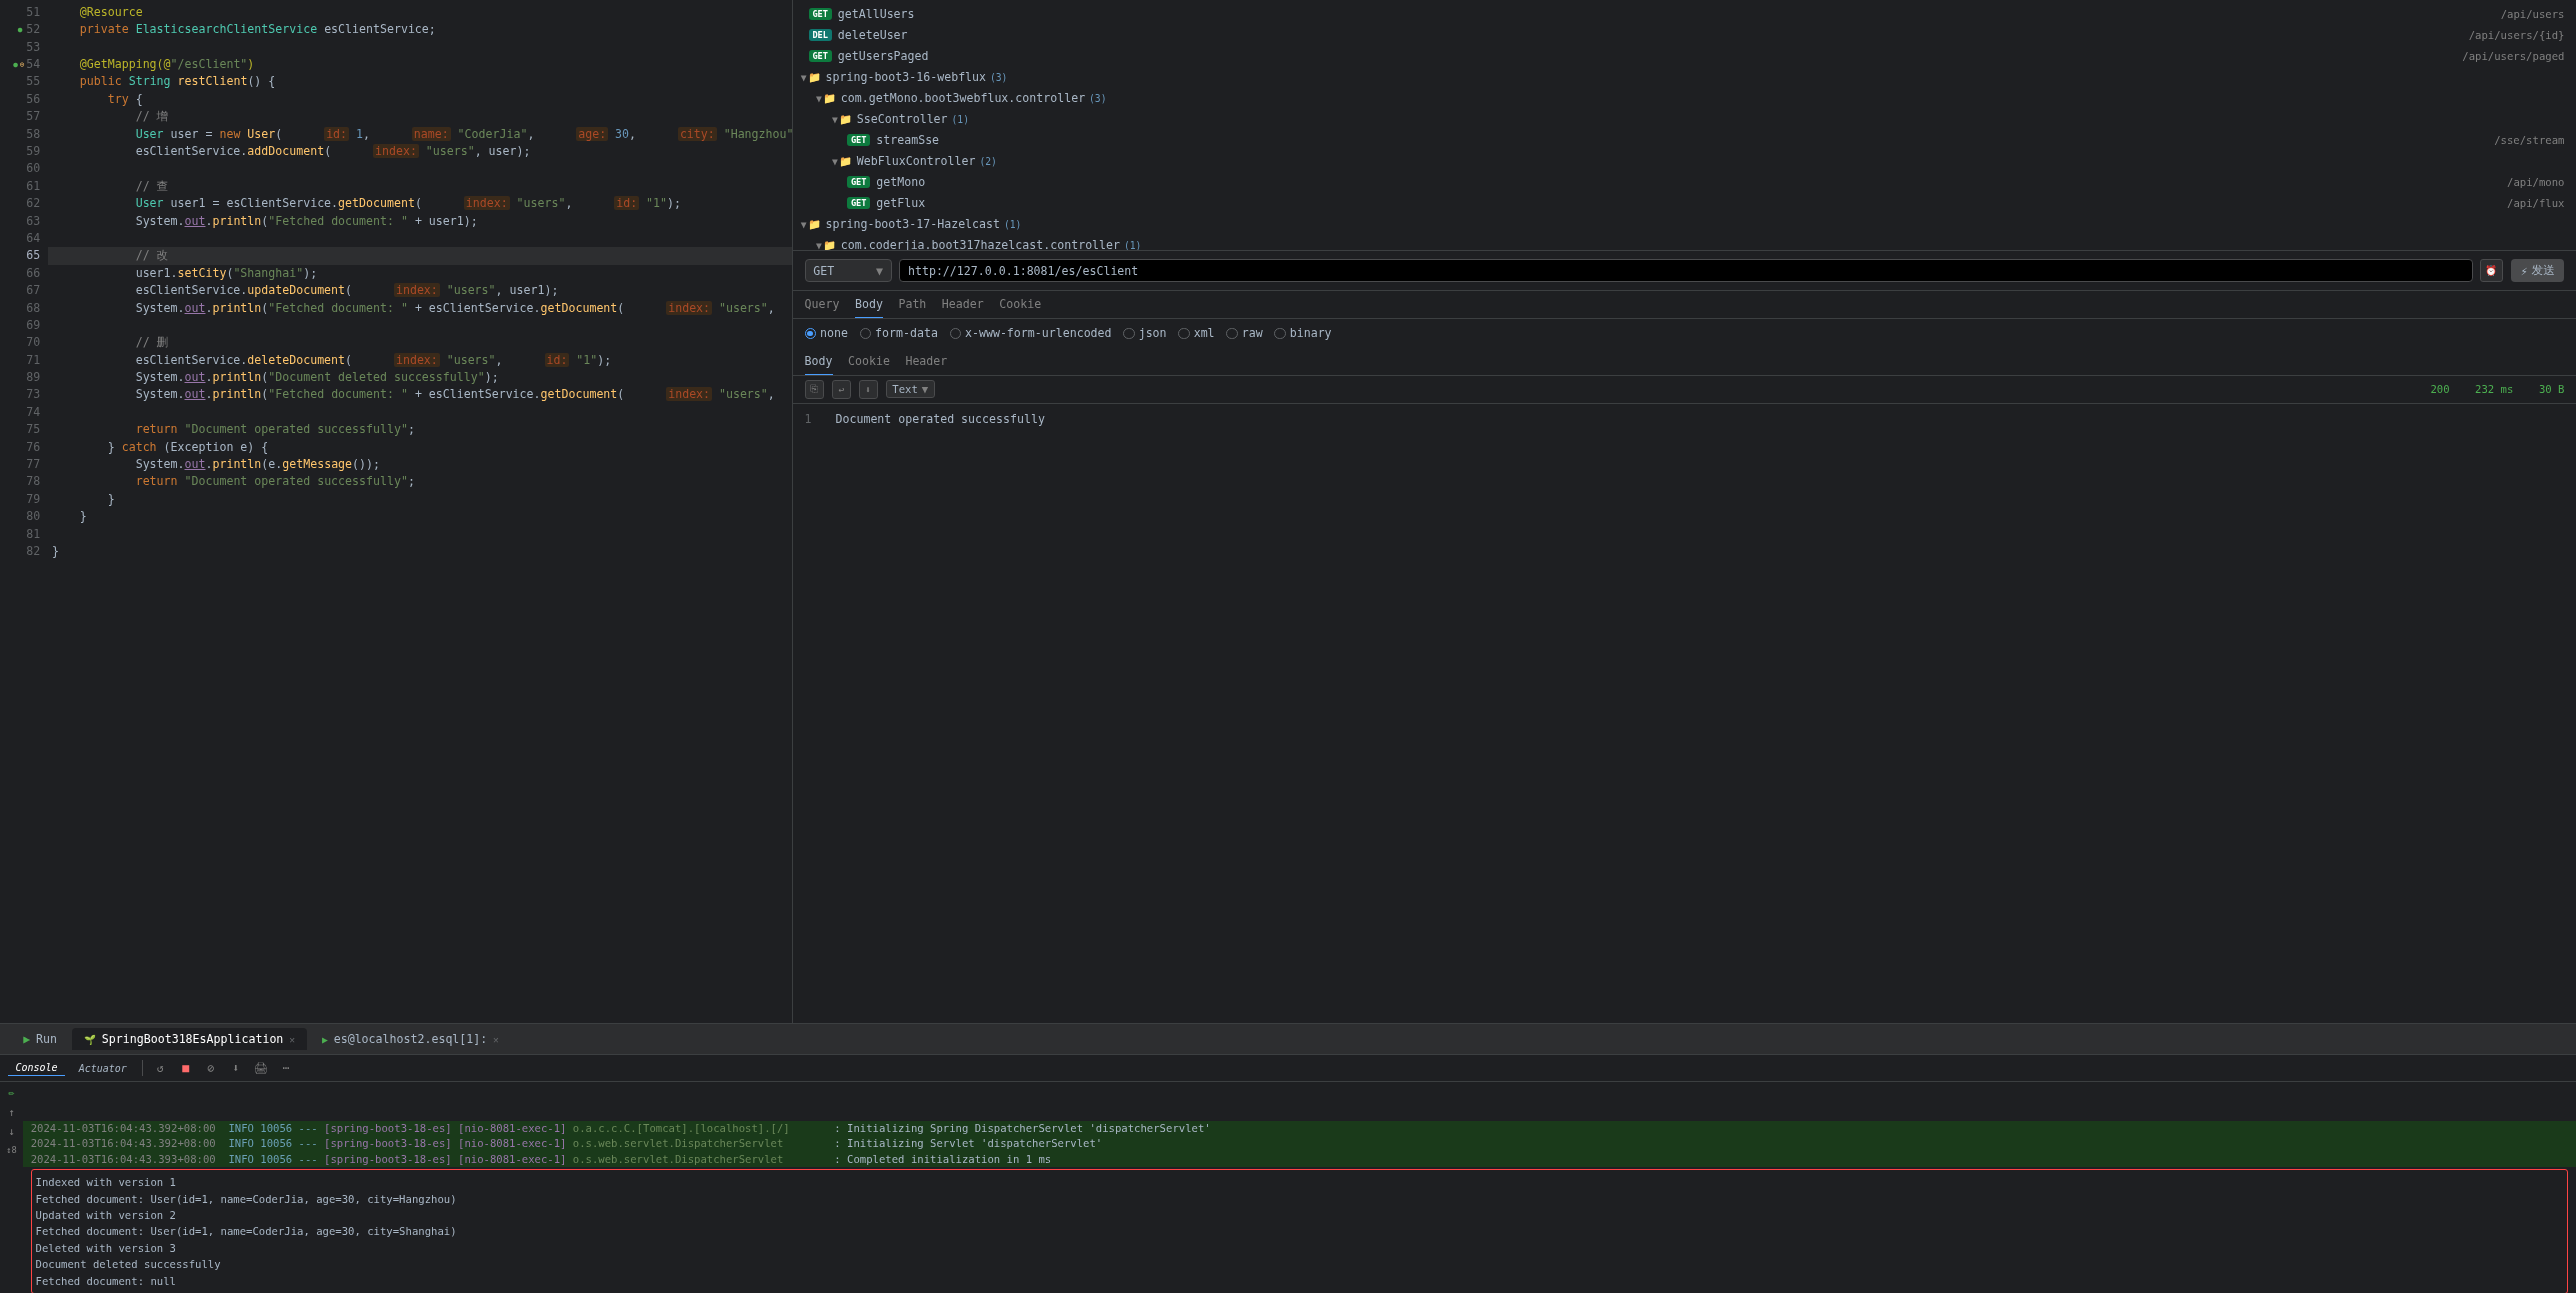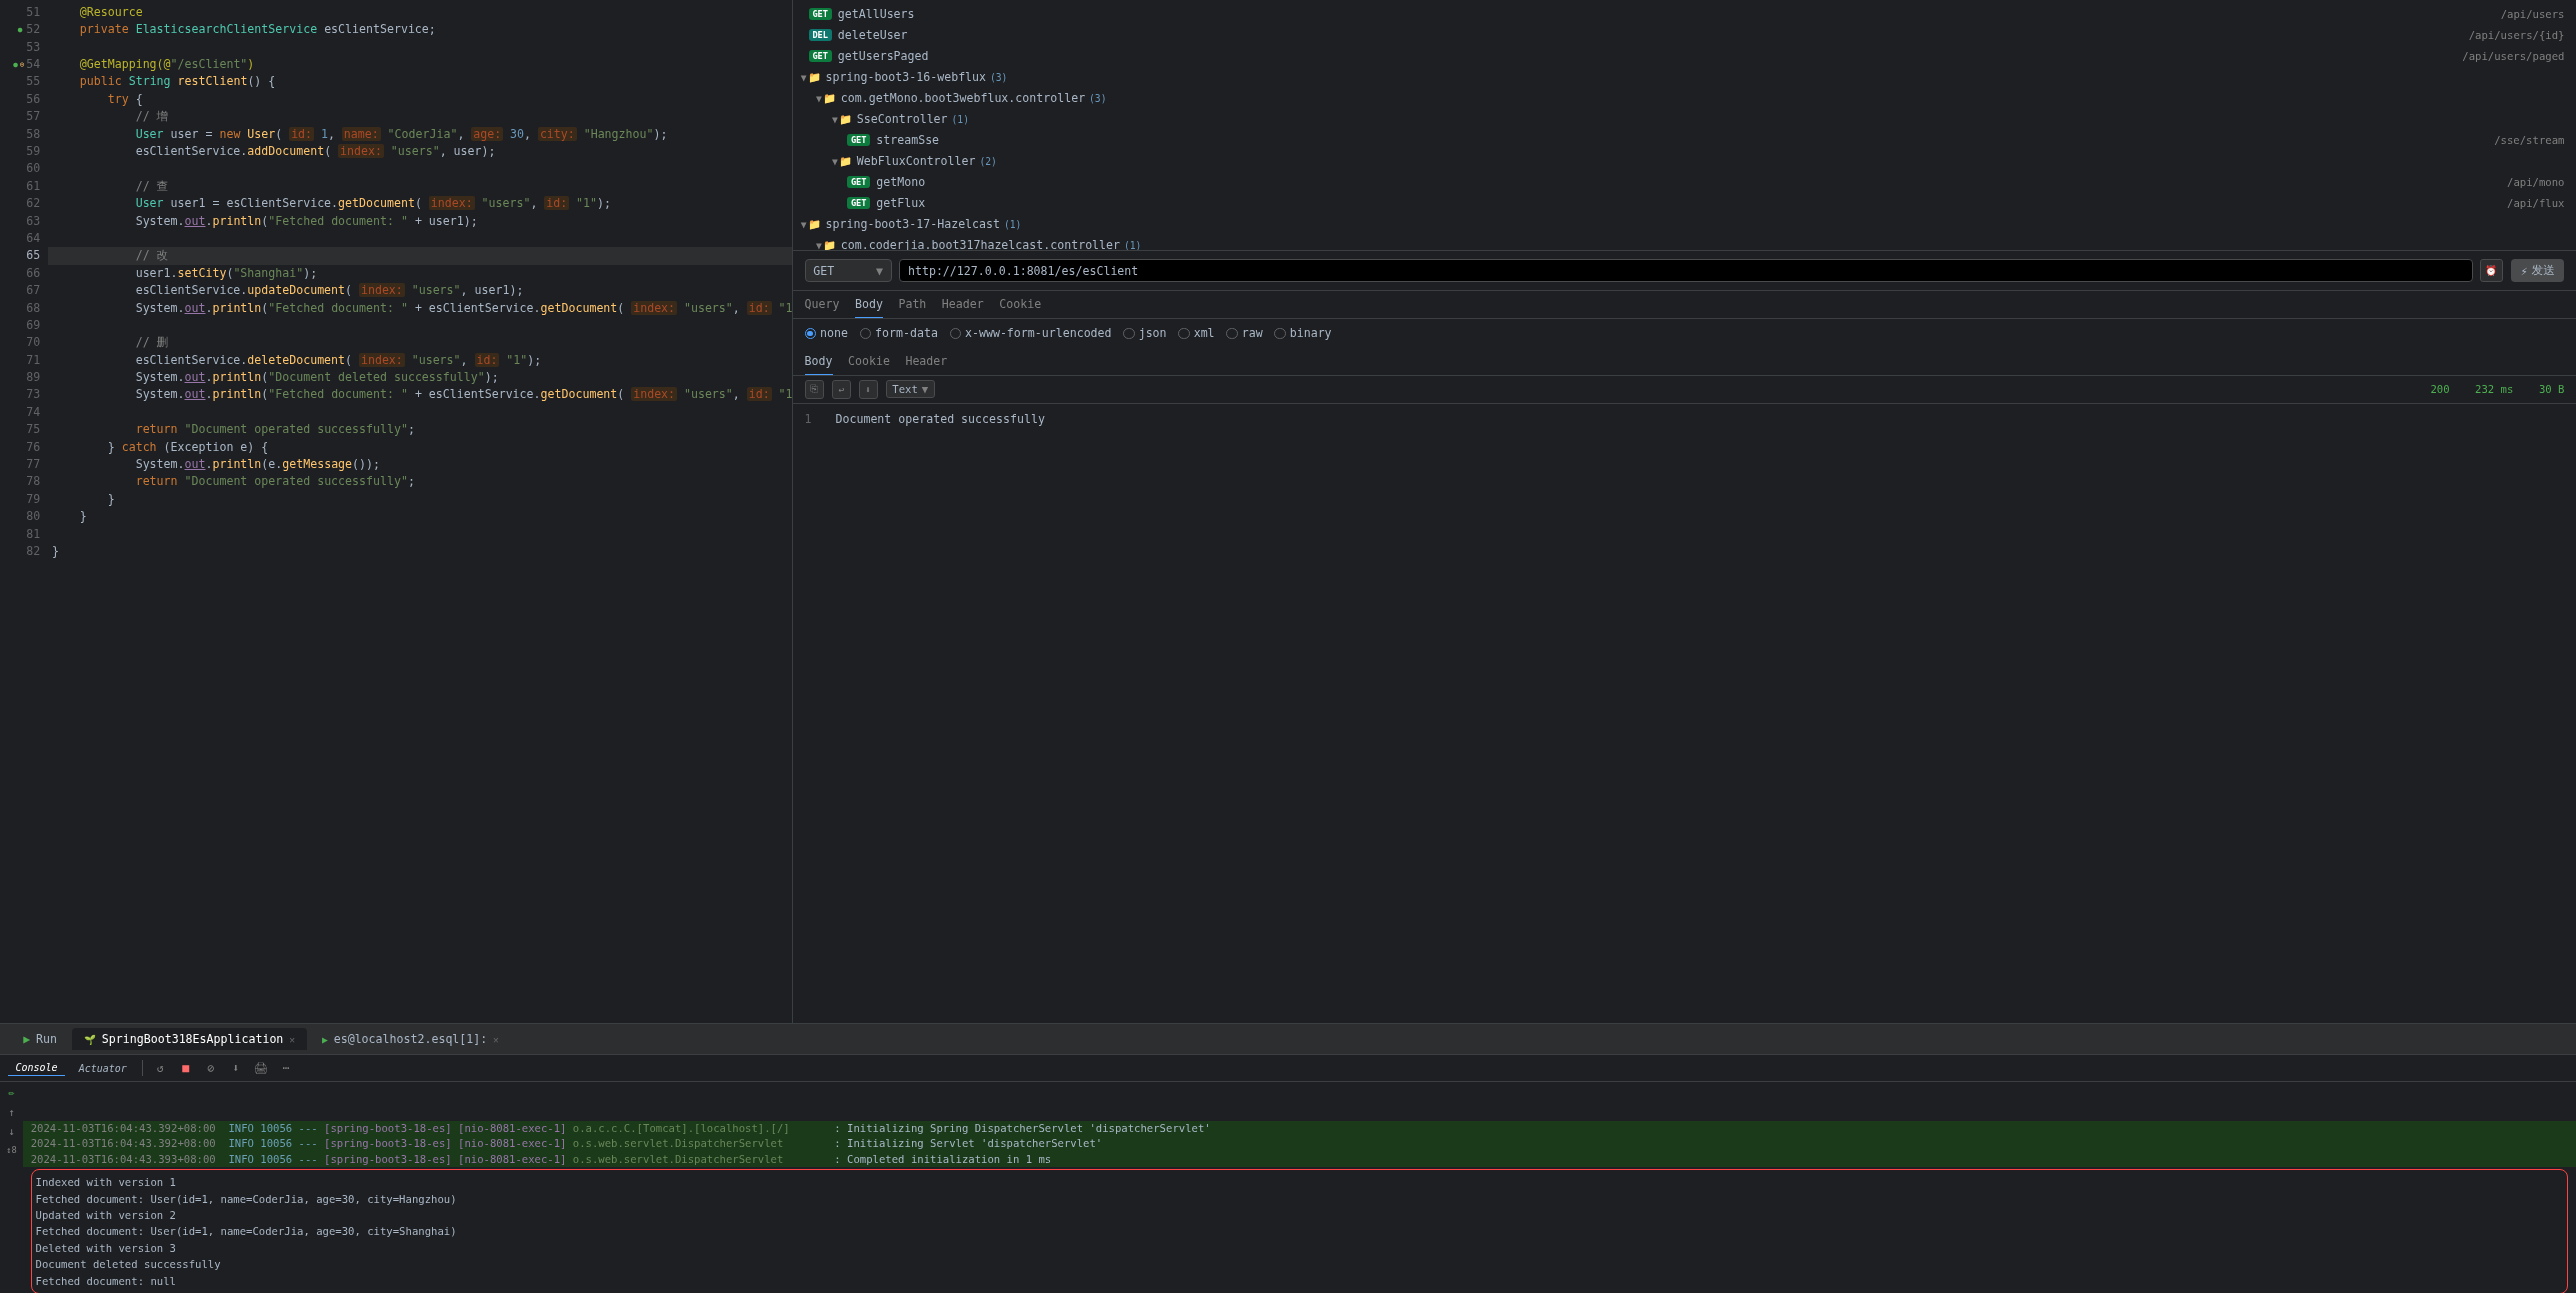--- a/index.html
+++ b/index.html
@@ -66,21 +66,21 @@
     }
     
     .kw { color: #cc7832; }
     .fn { color: #ffc66d; }
     .str { color: #6a8759; }
     .num { color: #6897bb; }
     .cm { color: #808080; }
     .ann { color: #bbb529; }
     .var { color: #9876aa; text-decoration: underline; }
     .cls { color: #ffc66d; }
-    .param-name { color: #aa4926; background: #3a2a1a; border-radius: 1.9px; padding: 0 1.9px; }
+    .param-name { color: #aa4926; background: #3a2a1a; border-radius: 1.9px; padding: 0 1.9px; margin-left: 35px; }
     .type { color: #4ec9b0; }
     .plain { color: #a9b7c6; }
     
     .right-panel {
       flex: 1;
       background: #1e1f22;
       display: flex;
       flex-direction: column;
       overflow: hidden;
     }
@@ -403,21 +403,21 @@
     }
     .log-time { color: #808080; }
     .log-level { color: #6a9fb5; }
     .log-thread { color: #9876aa; }
     .log-class { color: #6a8759; }
     .log-msg { color: #a9b7c6; }
     .highlighted-box {
       border: 1.9px solid #ff4444;
       margin: 1.9px 7.7px;
       padding: 3.9px;
-      border-radius: 8px;
+      border-radius: 3px;
     }
     .highlighted-log {
       color: #a9b7c6;
       font-size: 10.6px;
       line-height: 16.4px;
       white-space: pre;
     }
     .sep { width: 1px; height: 15.5px; background: #4a4b4d; margin: 0 1.9px; }
   </style>
 </head>

